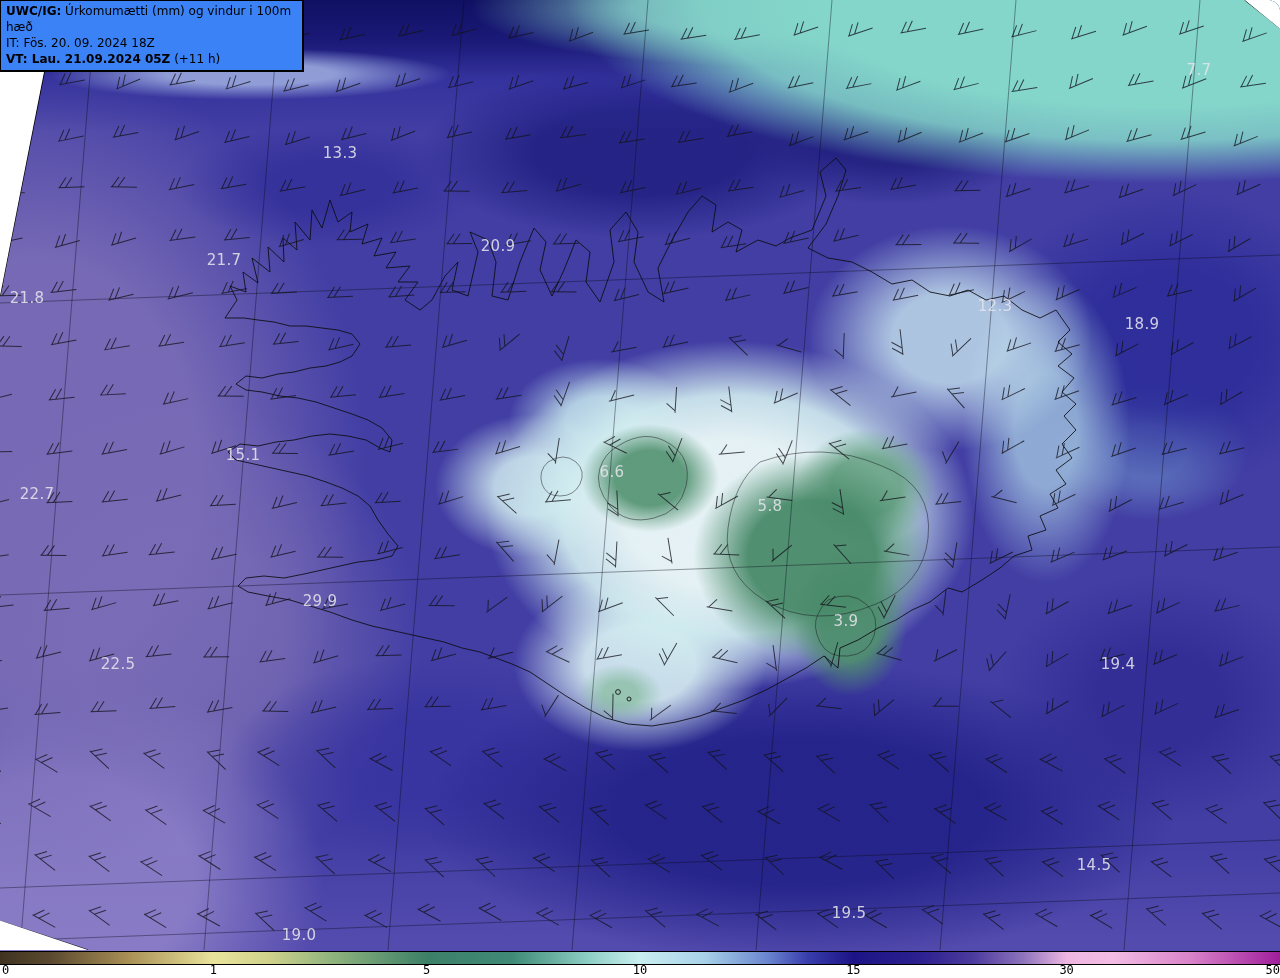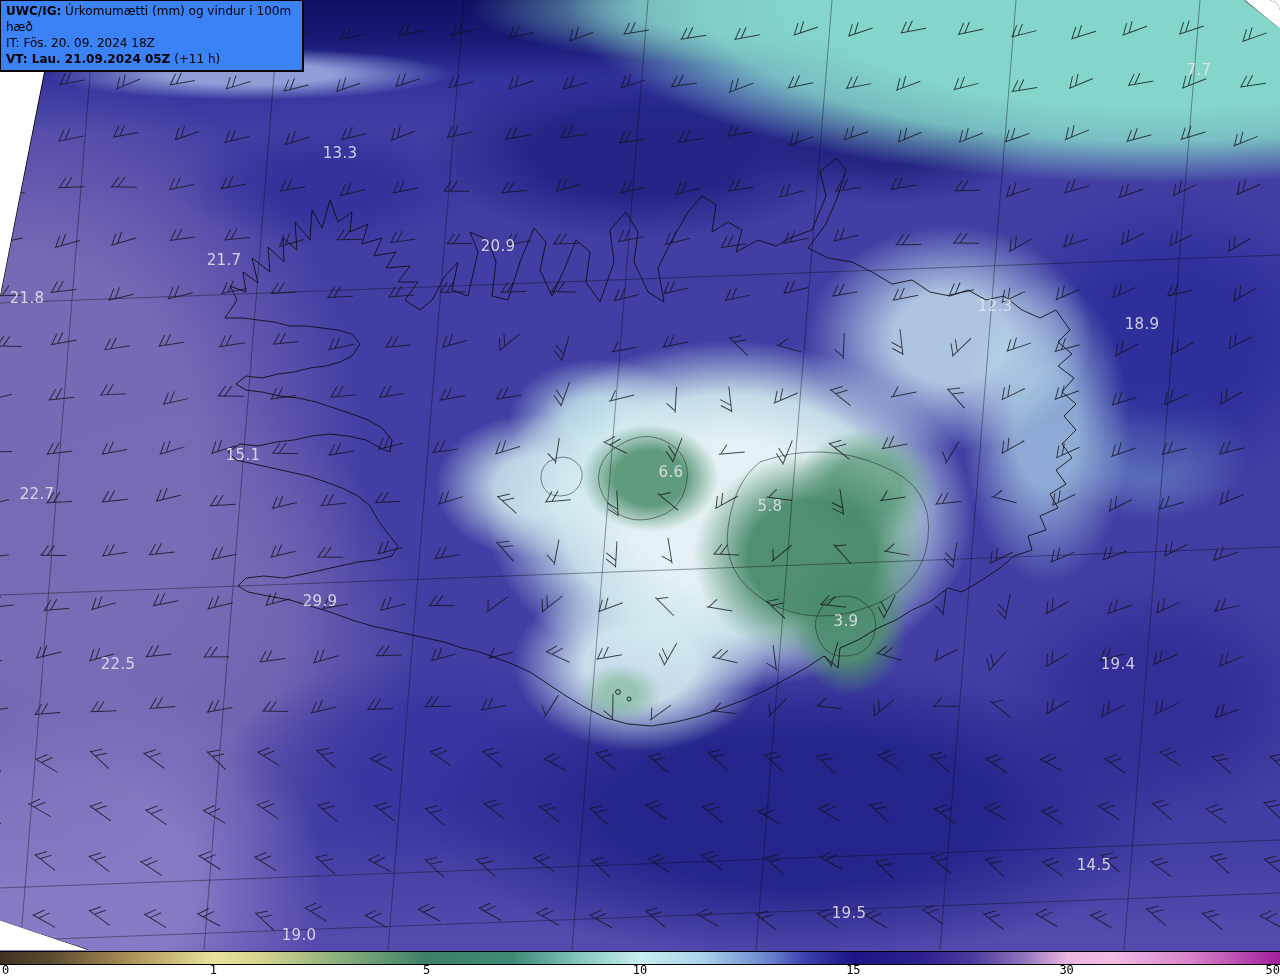--- a/index.html
+++ b/index.html
@@ -540,21 +540,21 @@
     <div id="labels">
         <span class="vlabel" style="left: 1199px; top: 70px;">7.7</span>
         <span class="vlabel" style="left: 340px; top: 153px;">13.3</span>
         <span class="vlabel" style="left: 214px; top: 260px; margin-left: 10px;">21.7</span>
         <span class="vlabel" style="left: 498px; top: 246px;">20.9</span>
         <span class="vlabel" style="left: 27px; top: 298px; text-align: center;">21.8</span>
         <span class="vlabel" style="left: 995px; top: 306px;">12.3</span>
         <span class="vlabel" style="left: 1103px; top: 324px; margin-left: 39px;">18.9</span>
         <span class="vlabel" style="left: 243px; top: 455px;">15.1</span>
         <span class="vlabel" style="left: 37px; top: 494px;">22.7</span>
-        <span class="vlabel" style="left: 671px; top: 472px;">6.6</span>
+        <span class="vlabel" style="left: 612px; top: 472px;">6.6</span>
         <span class="vlabel" style="left: 770px; top: 506px;">5.8</span>
         <span class="vlabel" style="left: 320px; top: 601px;">29.9</span>
         <span class="vlabel" style="left: 846px; top: 621px;">3.9</span>
         <span class="vlabel" style="left: 118px; top: 664px;">22.5</span>
         <span class="vlabel" style="left: 1118px; top: 664px;">19.4</span>
         <span class="vlabel" style="left: 1094px; top: 865px;">14.5</span>
         <span class="vlabel" style="left: 849px; top: 913px;">19.5</span>
         <span class="vlabel" style="left: 299px; top: 935px;">19.0</span>
       </div>
   </div>

